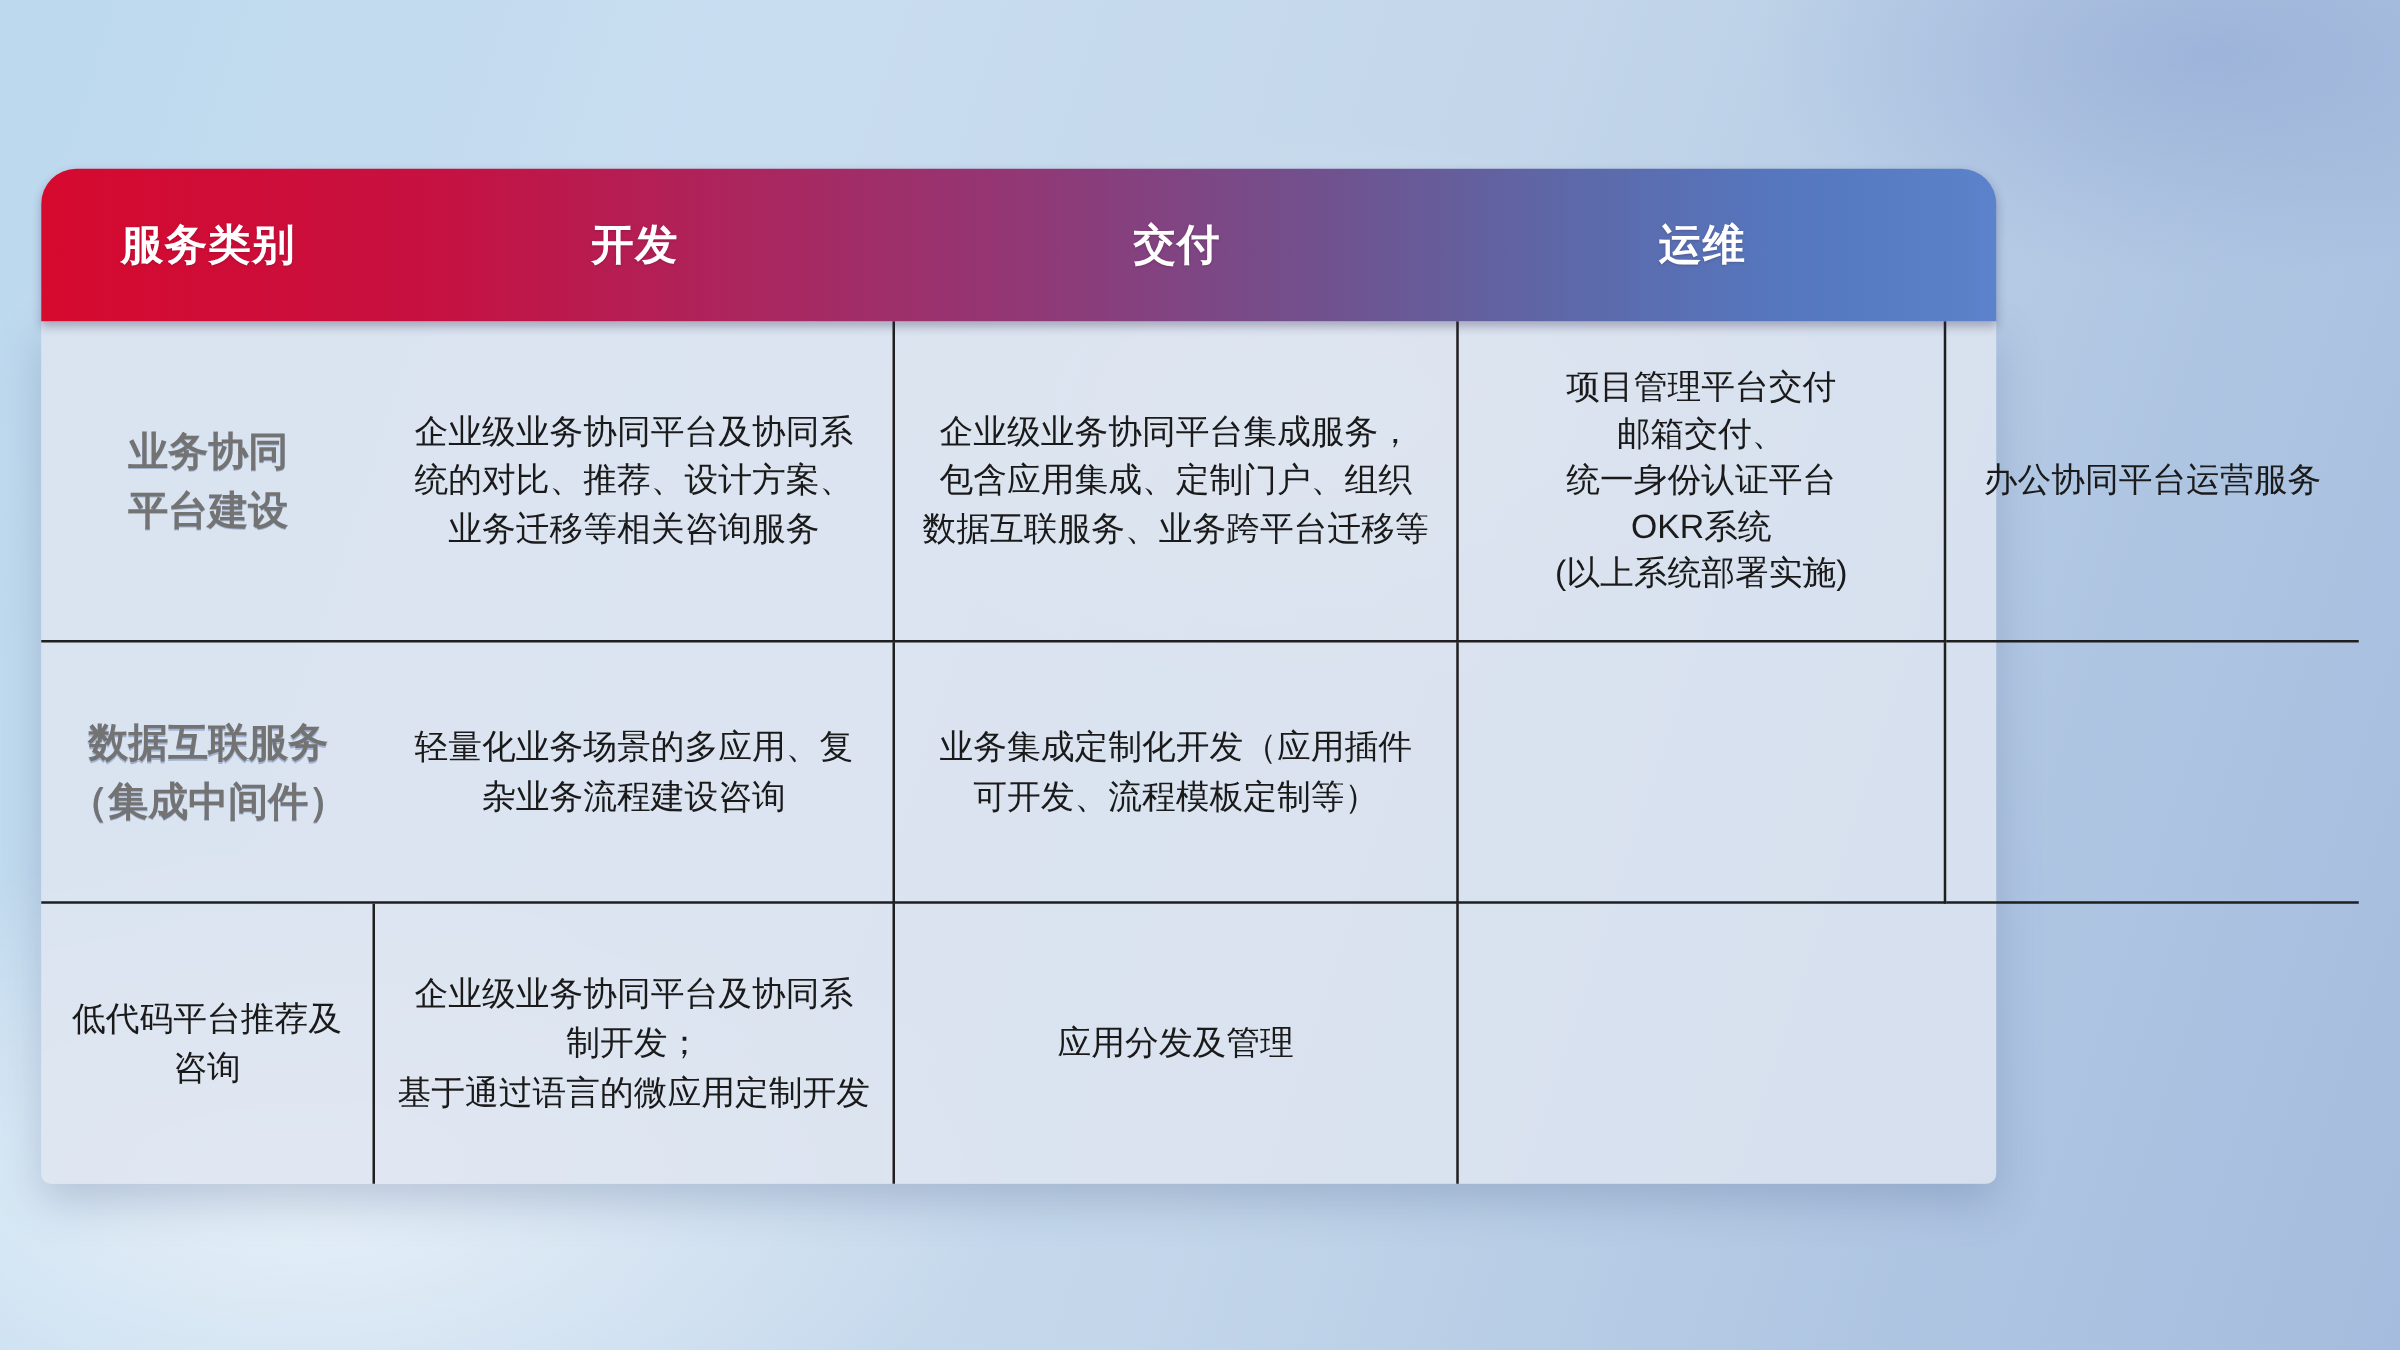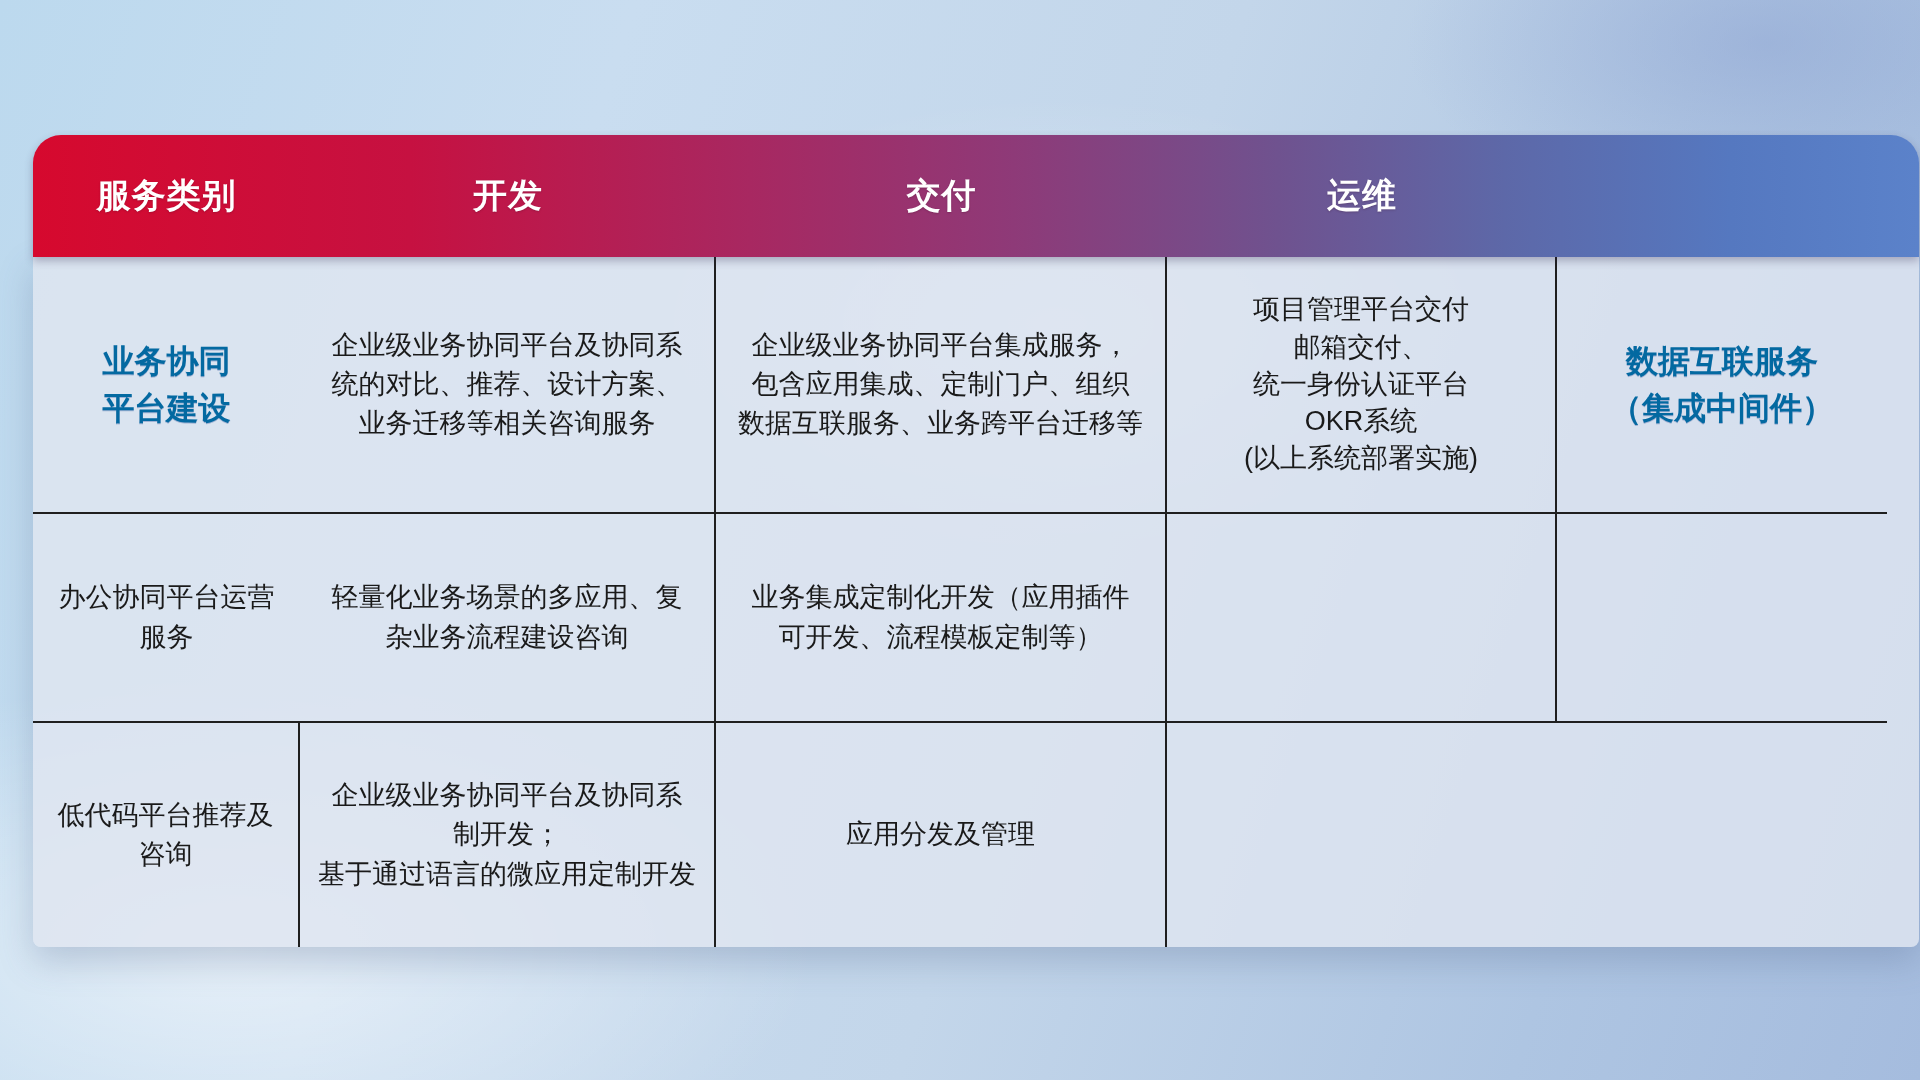--- a/index.html
+++ b/index.html
@@ -12,21 +12,21 @@
     background:
       radial-gradient(ellipse 900px 420px at 12% 88%, rgba(255,255,255,0.55), rgba(255,255,255,0) 65%),
       radial-gradient(ellipse 700px 380px at 55% 30%, rgba(255,255,255,0.30), rgba(255,255,255,0) 60%),
       radial-gradient(ellipse 600px 300px at 92% 4%, rgba(142,164,210,0.55), rgba(142,164,210,0) 60%),
       linear-gradient(108deg, #bcd9ee 0%, #c9ddf0 28%, #c3d6ea 55%, #aec5e2 82%, #a5bcde 100%);
   }
 
   .table-wrap {
     position: absolute;
     left: 33px; top: 135px;
-    width: 1886px;
+    width: 1564px;
     border-radius: 13px;
   }
 
   .header {
     display: grid;
     grid-template-columns: 267px 416px 451px 390px 330px;
     height: 122px;
     border-radius: 28px 28px 0 0;
     background: linear-gradient(90deg,
       #d6092e 0%, #c61141 20%, #a82861 38%,
@@ -64,21 +64,21 @@
     text-align: center;
     padding: 10px 16px;
     font-size: 27px;
     line-height: 1.45;
     color: #1a1a1a;
     white-space: pre-line;
   }
   .cell.cat {
     font-weight: 700;
     font-size: 32px;
-    color: #0369a1;
+    color: #737373;
     text-shadow: 0 1px 0 rgba(56,88,160,0.35);
   }
   .cell.delivery-tight { line-height: 1.38; }
 
   .bR { border-right: 2px solid #1f1f1f; }
   .bB { border-bottom: 2px solid #1f1f1f; }
 </style>
 </head>
 <body>
 
@@ -99,24 +99,24 @@
 统的对比、推荐、设计方案、
 业务迁移等相关咨询服务</div>
     <div class="cell bR bB row0">企业级业务协同平台集成服务，
 包含应用集成、定制门户、组织
 数据互联服务、业务跨平台迁移等</div>
     <div class="cell bR bB row0 delivery-tight">项目管理平台交付
 邮箱交付、
 统一身份认证平台
 OKR系统
 (以上系统部署实施)</div>
+    <div class="cell bB row0">办公协同平台运营服务</div>
+
     <div class="cell cat bB row1">数据互联服务
 （集成中间件）</div>
-
-    <div class="cell bB row0">办公协同平台运营服务</div>
     <div class="cell bR bB row1">轻量化业务场景的多应用、复
 杂业务流程建设咨询</div>
     <div class="cell bR bB row1">业务集成定制化开发（应用插件
 可开发、流程模板定制等）</div>
     <div class="cell bR bB row1"></div>
     <div class="cell bB row1"></div>
 
     <div class="cell bR row2">低代码平台推荐及咨询</div>
     <div class="cell bR row2">企业级业务协同平台及协同系
 制开发；

